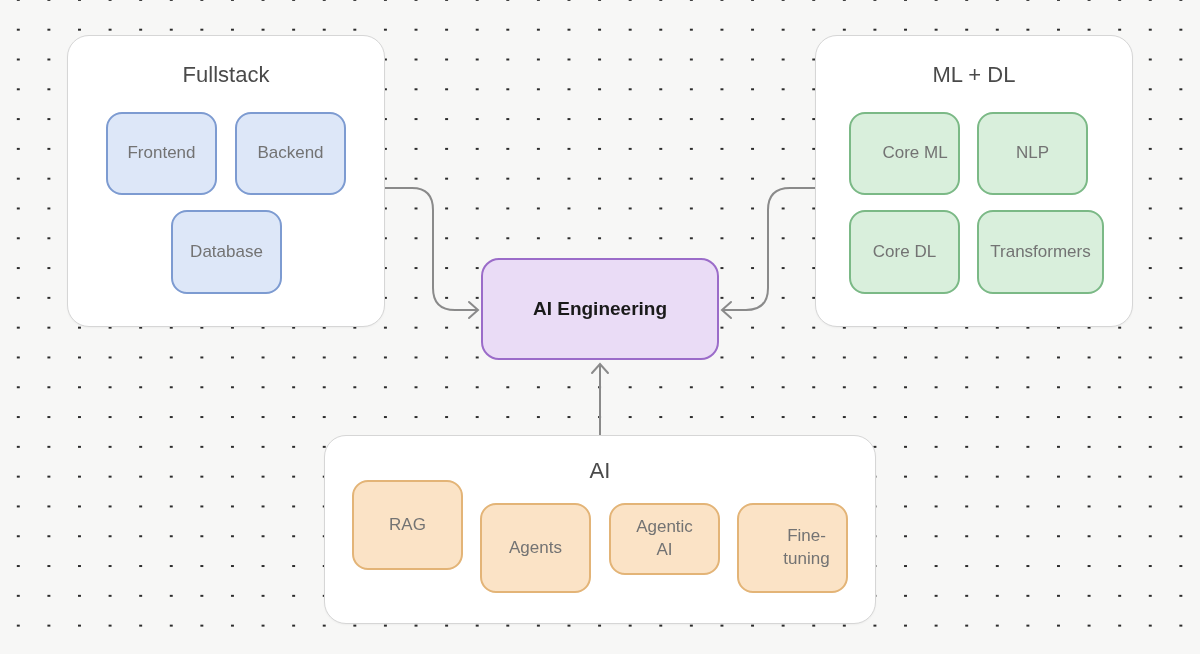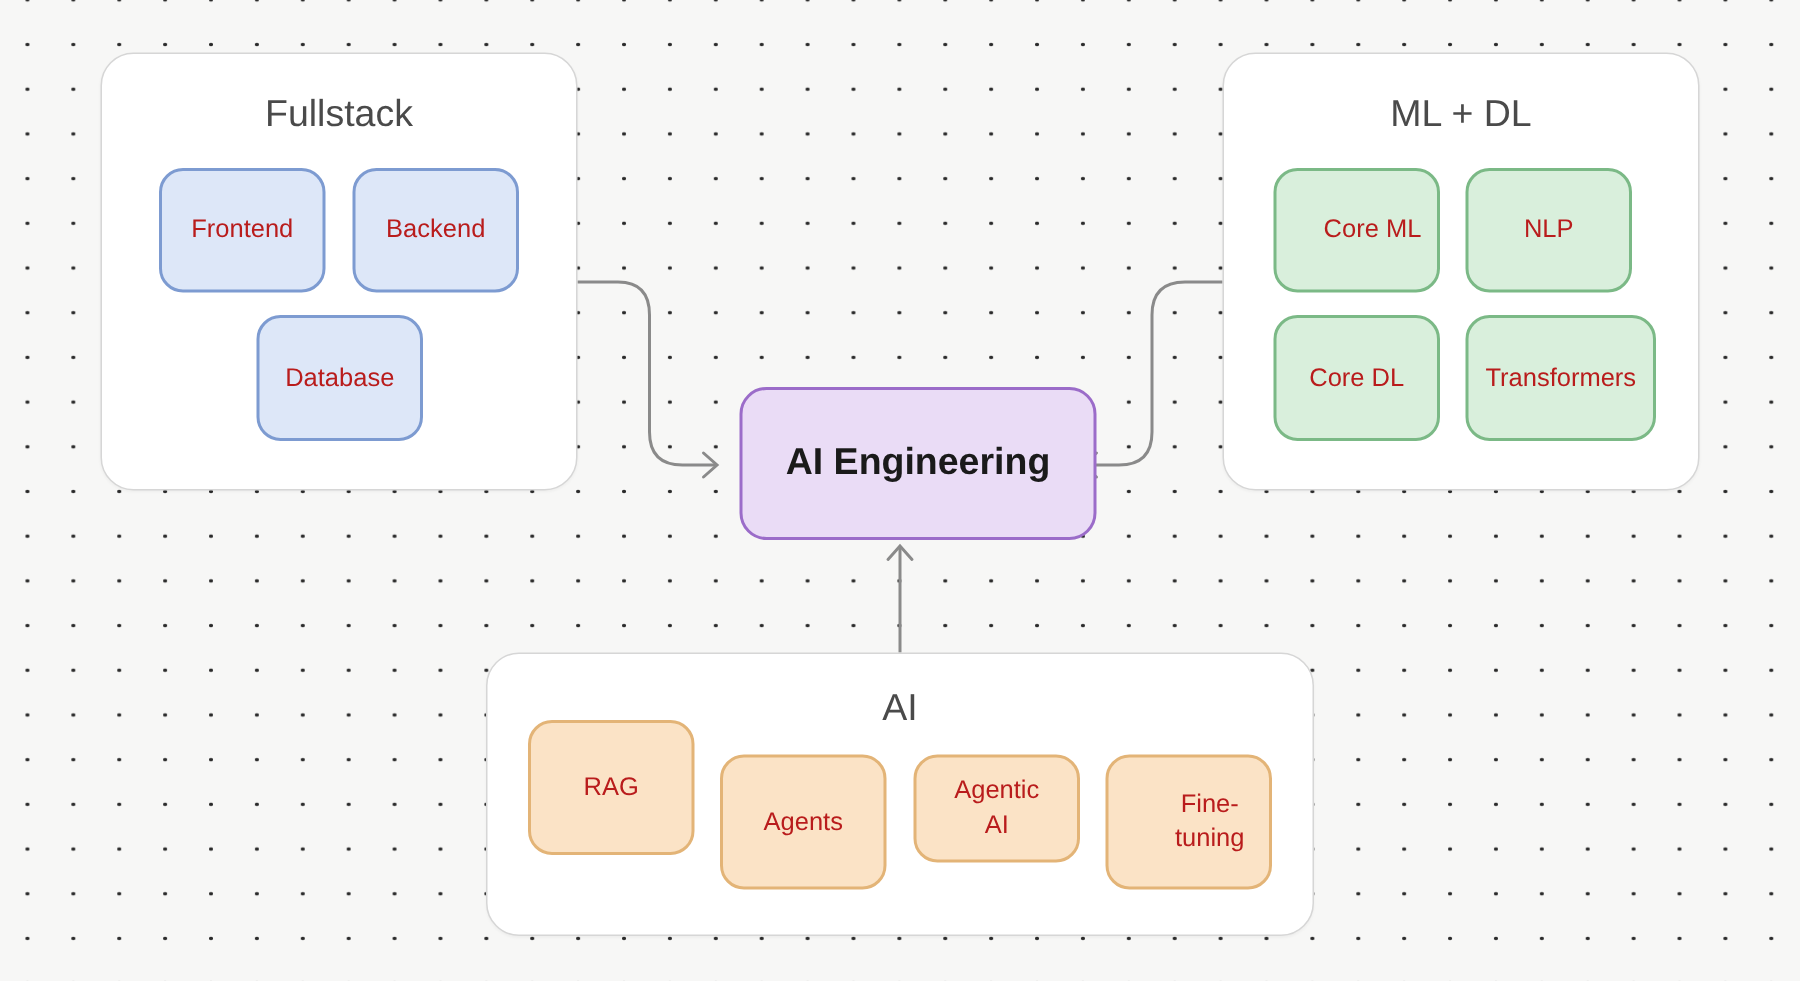--- a/index.html
+++ b/index.html
@@ -12,33 +12,33 @@
     font-family: "Liberation Sans", sans-serif;
   }
   .panel {
     position: absolute; background: #ffffff;
     border: 1.5px solid #d6d6d6; border-radius: 22px;
     box-sizing: border-box;
     box-shadow: 0 1px 2px rgba(0,0,0,0.04);
   }
   .panel-title {
     position: absolute; left: 0; right: 0; text-align: center;
-    font-size: 25px; color: #4a4a4a; font-weight: 400;
+    font-size: 22px; color: #4a4a4a; font-weight: 400;
   }
   .node {
     position: absolute; box-sizing: border-box; border-radius: 16px;
     display: flex; align-items: center; justify-content: center;
-    text-align: center; font-size: 17px; color: #b91c1c; line-height: 1.35;
+    text-align: center; font-size: 17px; color: #737373; line-height: 1.35;
   }
   .node.blue { background: #dde7f8; border: 2px solid #7d9bd1; }
   .node.green { background: #d9efdc; border: 2px solid #7bb986; }
   .node.orange { background: #fbe3c6; border: 2px solid #e3b477; }
   .node.purple {
     background: #eadcf6; border: 2.5px solid #9b6cc9; border-radius: 18px;
-    font-size: 25px; font-weight: 700; color: #1a1a1a; margin-left: 12px;
+    font-size: 19px; font-weight: 700; color: #1a1a1a;
   }
   svg.connectors { position: absolute; left: 0; top: 0; pointer-events: none; }
 </style>
 </head>
 <body>
 
 <svg class="connectors" width="1200" height="654">
   <path d="M385 188 L412 188 Q433 188 433 210 L433 288 Q433 310 455 310 L477 310" fill="none" stroke="#8a8a8a" stroke-width="2"></path>
   <path d="M469 302 L478 310 L469 318" fill="none" stroke="#8a8a8a" stroke-width="2" stroke-linecap="round"></path>
   <path d="M815 188 L790 188 Q768 188 768 210 L768 288 Q768 310 746 310 L723 310" fill="none" stroke="#8a8a8a" stroke-width="2"></path>

